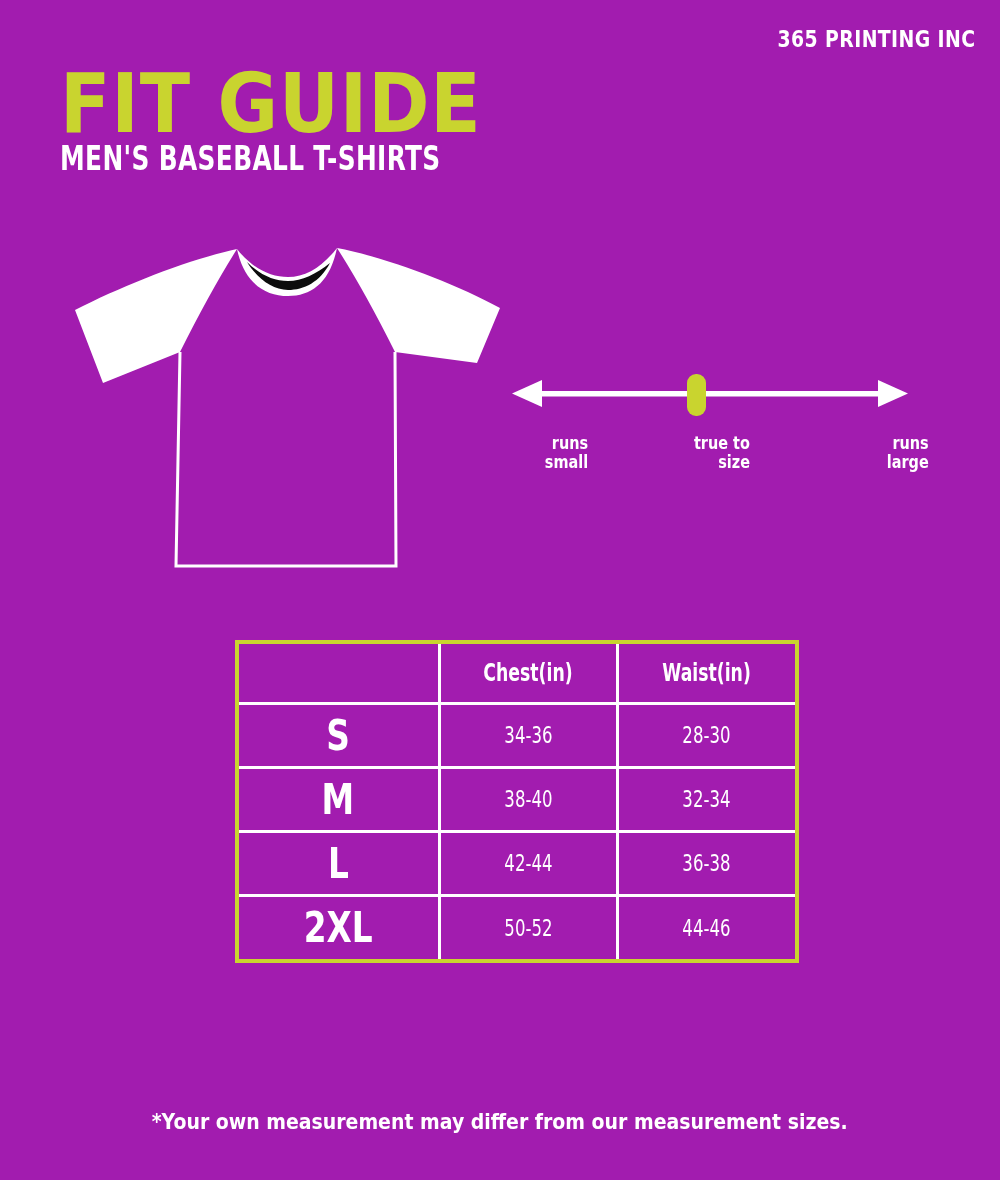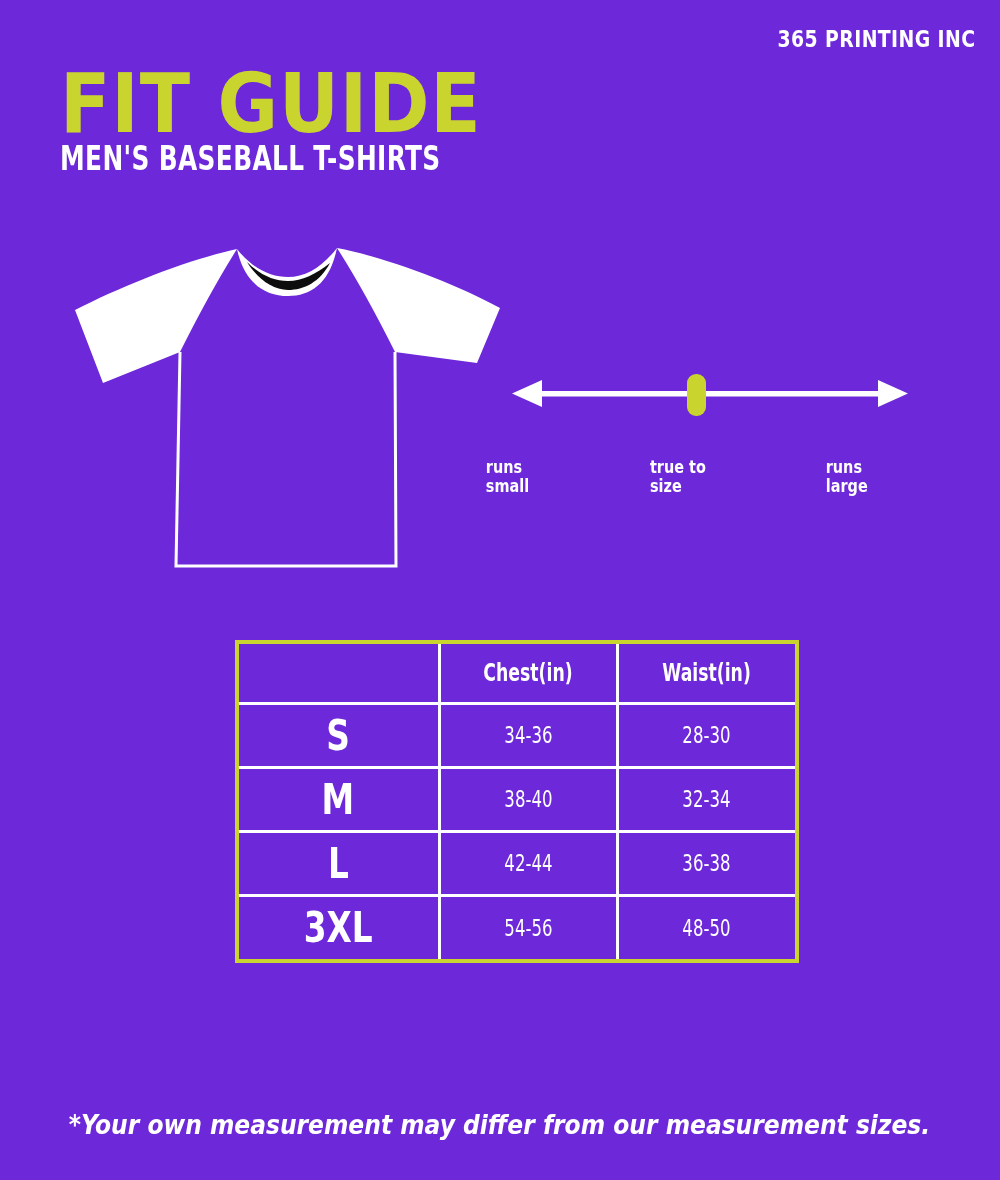--- a/index.html
+++ b/index.html
@@ -1,21 +1,21 @@
 <!DOCTYPE html>
 <html><head>
 <meta charset="utf-8">
 <style>
   * { margin: 0; padding: 0; box-sizing: border-box; }
   html, body { background: #0d0d0d; }
   .page {
     position: relative;
     width: 1000px;
     height: 1180px;
-    background: #6d28d9;
+    background: #a21caf;
     overflow: hidden;
     font-family: "DejaVu Sans", "Liberation Sans", sans-serif;
     color: #ffffff;
   }
   
   .brand {
     position: absolute;
     top: 26px;
     right: 25px;
     font-size: 23px;
@@ -61,23 +61,23 @@
   
   .scale-svg {
     position: absolute;
     left: 510px;
     top: 370px;
     width: 400px;
     height: 50px;
   }
   .scale-label {
     position: absolute;
-    top: 458px;
+    top: 434px;
     width: 110px;
-    text-align: left;
+    text-align: right;
     font-size: 17px;
     font-weight: bold;
     line-height: 1.1;
     color: #ffffff;
   }
   .scale-label .inner {
     display: inline-block;
     transform: scaleX(0.85);
     transform-origin: center top;
   }
@@ -120,24 +120,23 @@
     transform-origin: center center;
     white-space: nowrap;
   }
   
   .footnote {
     position: absolute;
     left: 0;
     top: 1110px;
     width: 1000px;
     text-align: center;
-    font-size: 26px;
-    font-weight: bold;
-    color: #ffffff;
-    font-style: italic;
+    font-size: 21px;
+    font-weight: bold;
+    color: #ffffff;
   }
   .footnote .inner {
     display: inline-block;
     transform: scaleX(0.9);
     transform-origin: center top;
     white-space: nowrap;
   }
 </style>
 </head>
 <body>
@@ -209,23 +208,23 @@
           <td class="size-cell"><span class="squish-size">M</span></td>
           <td class="val-cell"><span class="squish">38-40</span></td>
           <td class="val-cell"><span class="squish">32-34</span></td>
         </tr>
         <tr class="drow">
           <td class="size-cell"><span class="squish-size">L</span></td>
           <td class="val-cell"><span class="squish">42-44</span></td>
           <td class="val-cell"><span class="squish">36-38</span></td>
         </tr>
         <tr class="drow">
-          <td class="size-cell"><span class="squish-size">3XL</span></td>
-          <td class="val-cell"><span class="squish">54-56</span></td>
-          <td class="val-cell"><span class="squish">48-50</span></td>
+          <td class="size-cell"><span class="squish-size">2XL</span></td>
+          <td class="val-cell"><span class="squish">50-52</span></td>
+          <td class="val-cell"><span class="squish">44-46</span></td>
         </tr>
       </tbody>
     </table>
   </div>
 
   <div class="footnote">
     <span class="inner">*Your own measurement may differ from our measurement sizes.</span>
   </div>
 
 </div>

